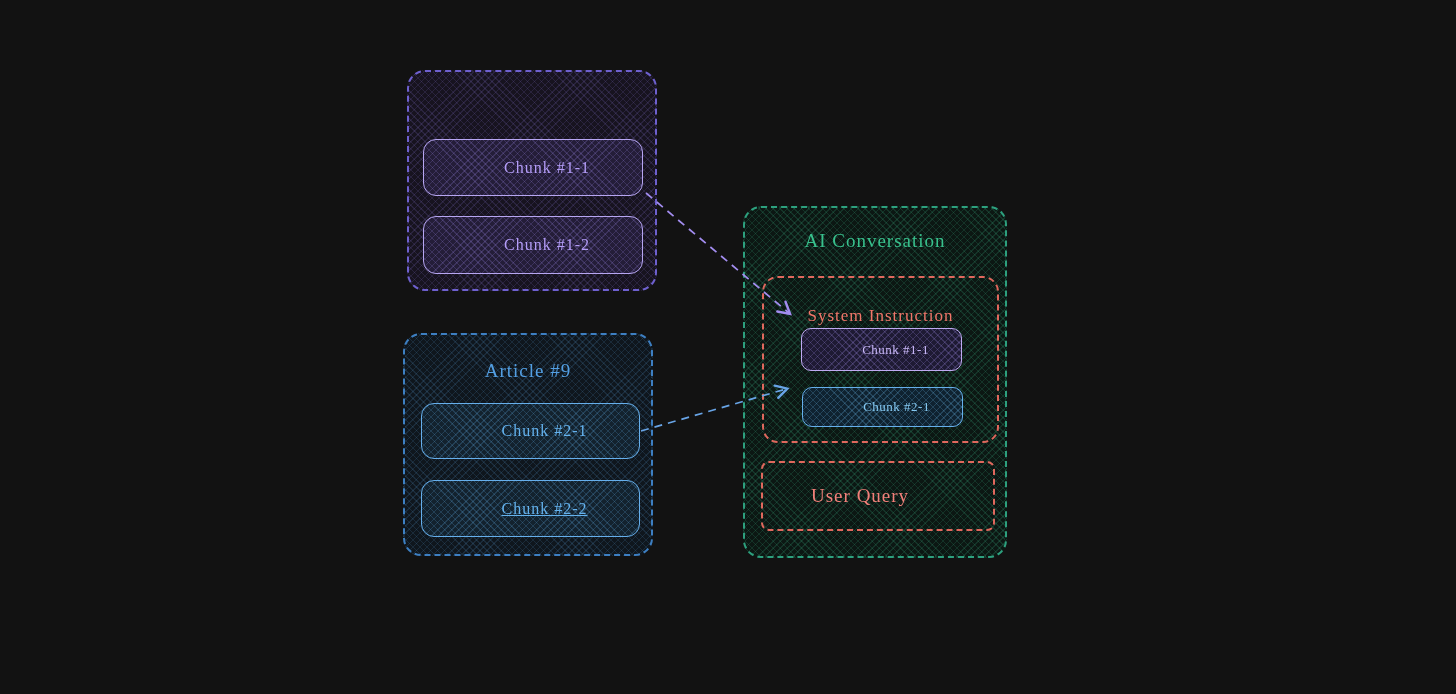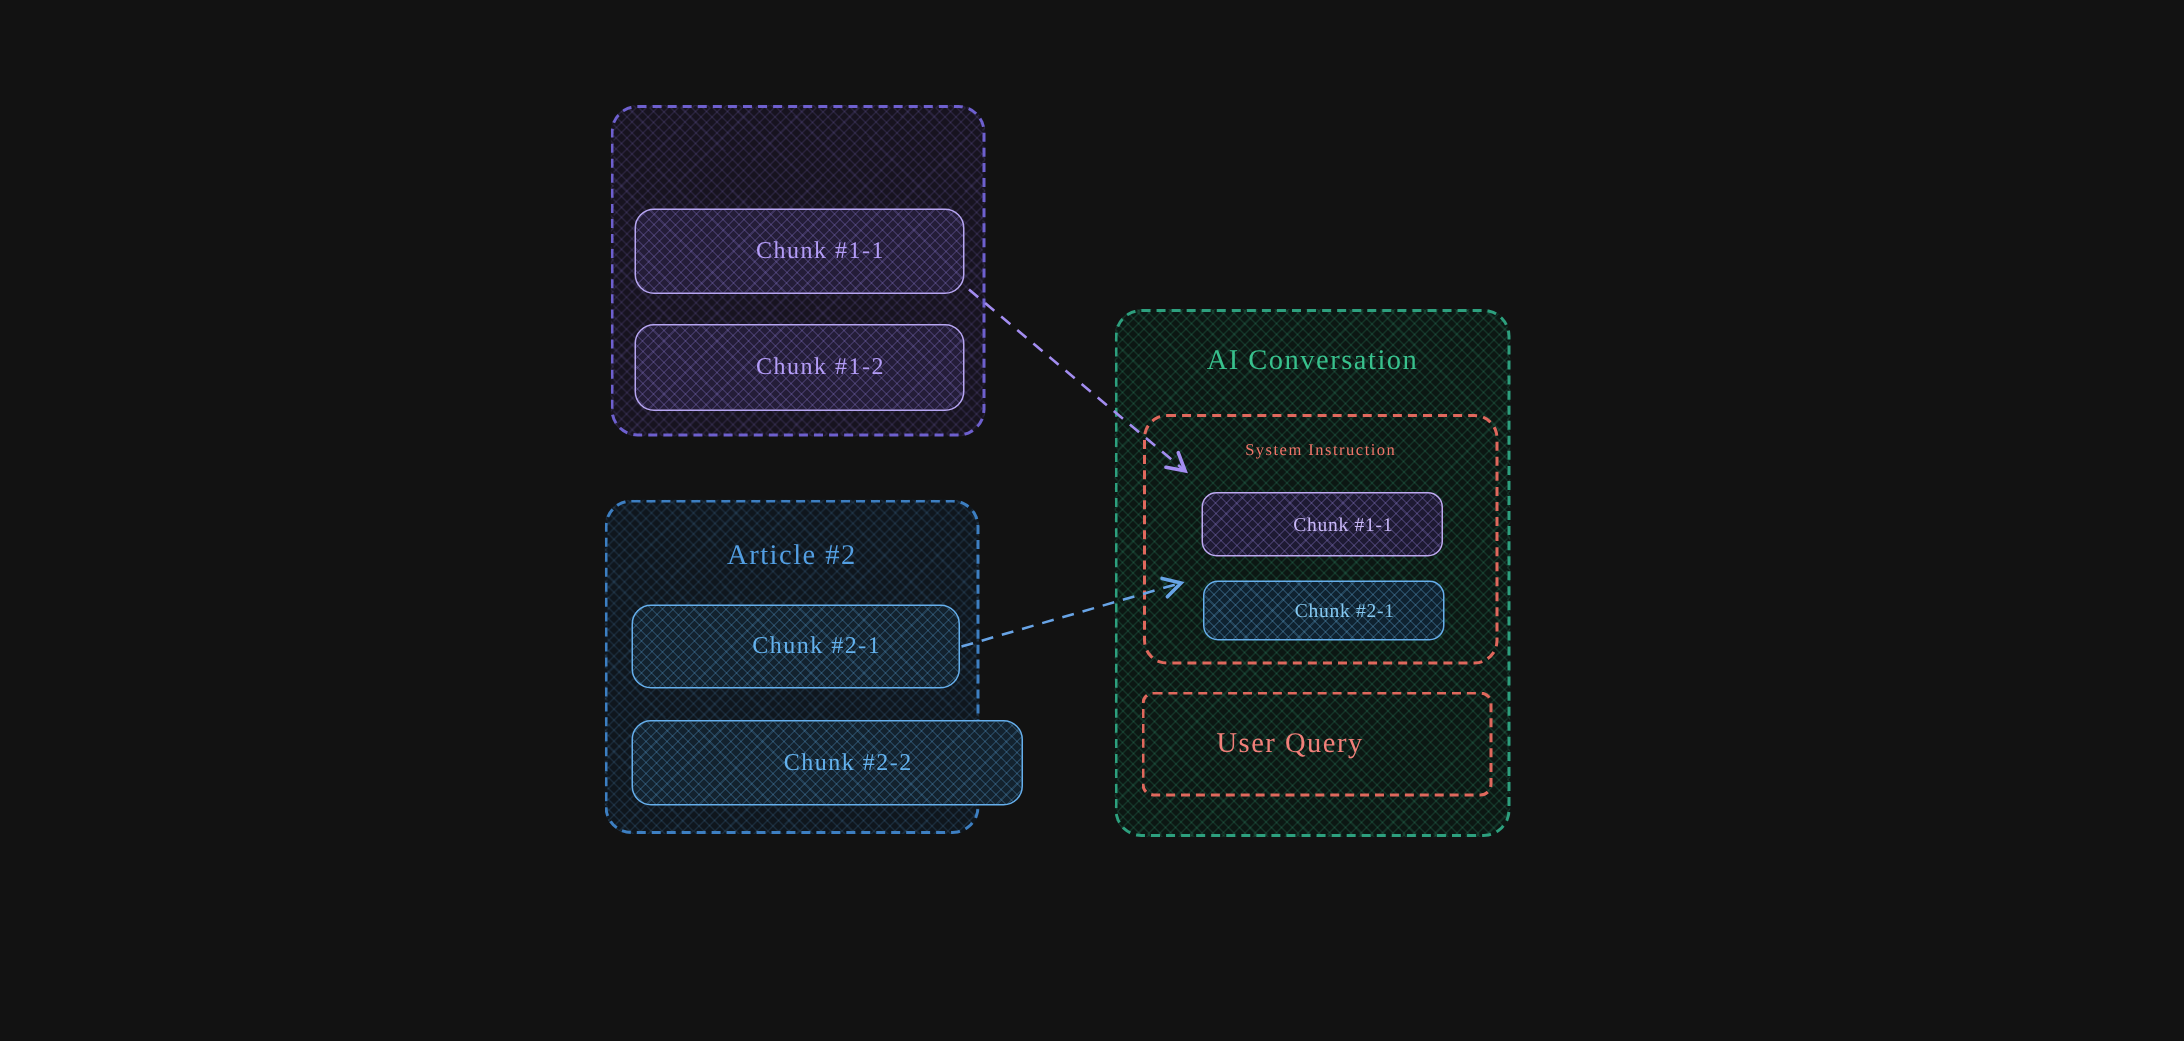--- a/index.html
+++ b/index.html
@@ -49,21 +49,21 @@
   #conversation{
     left:743px;top:190px;width:264px;height:352px;border-radius:18px;
     border:2px dashed #2da07e;background-color:#0c1713;margin-top:16px;--hc:rgba(60,190,140,0.17);
   }
   #conversation .title{top:22px;color:#38c18d;}
 
   #system-instruction{
     left:17px;top:68px;width:237px;height:167px;border-radius:16px;
     border:2px dashed #e0685d;
   }
-  #system-instruction .title{top:16px;font-size:11px;color:#f0766a;}
+  #system-instruction .title{top:28px;font-size:17px;color:#f0766a;}
   #user-query{
     left:16px;top:253px;width:234px;height:70px;border-radius:8px;
     border:2px dashed #e0685d;
     display:flex;align-items:center;justify-content:flex-start;padding-left:48px;
   }
   #user-query .uq-label{font-size:19px;letter-spacing:1px;color:#f2807a;}
 
   .chunk-sm{font-size:13px;letter-spacing:0.5px;}
   #si-chunk-1{left:37px;top:50px;width:161px;height:43px;border-radius:10px;
     background-color:#1e1a33;--hc:rgba(165,145,240,0.22);color:#c9b8f8;border-color:#bfaaf2;}
@@ -79,25 +79,25 @@
   <div class="title">Article #1</div>
   <div class="chunk chunk-purple hatch" style="left:14px;top:67px;width:220px;height:57px;">
     <span>Chunk #1-1</span>
   </div>
   <div class="chunk chunk-purple hatch" style="left:14px;top:144px;width:220px;height:58px;">
     <span>Chunk #1-2</span>
   </div>
 </div>
 
 <div class="box hatch" id="article-2">
-  <div class="title">Article #2</div>
+  <div class="title">Article #9</div>
   <div class="chunk chunk-blue hatch" style="left:16px;top:68px;width:219px;height:56px;">
     <span>Chunk #2-1</span>
   </div>
-  <div class="chunk chunk-blue hatch" style="left:16px;top:145px;width:261px;height:57px;">
+  <div class="chunk chunk-blue hatch" style="left:16px;top:145px;width:219px;height:57px;text-decoration:underline;">
     <span>Chunk #2-2</span>
   </div>
 </div>
 
 <div class="box hatch" id="conversation">
   <div class="title">AI Conversation</div>
 
   <div class="box" id="system-instruction">
     <div class="title">System Instruction</div>
     <div class="chunk chunk-purple chunk-sm hatch" id="si-chunk-1">

